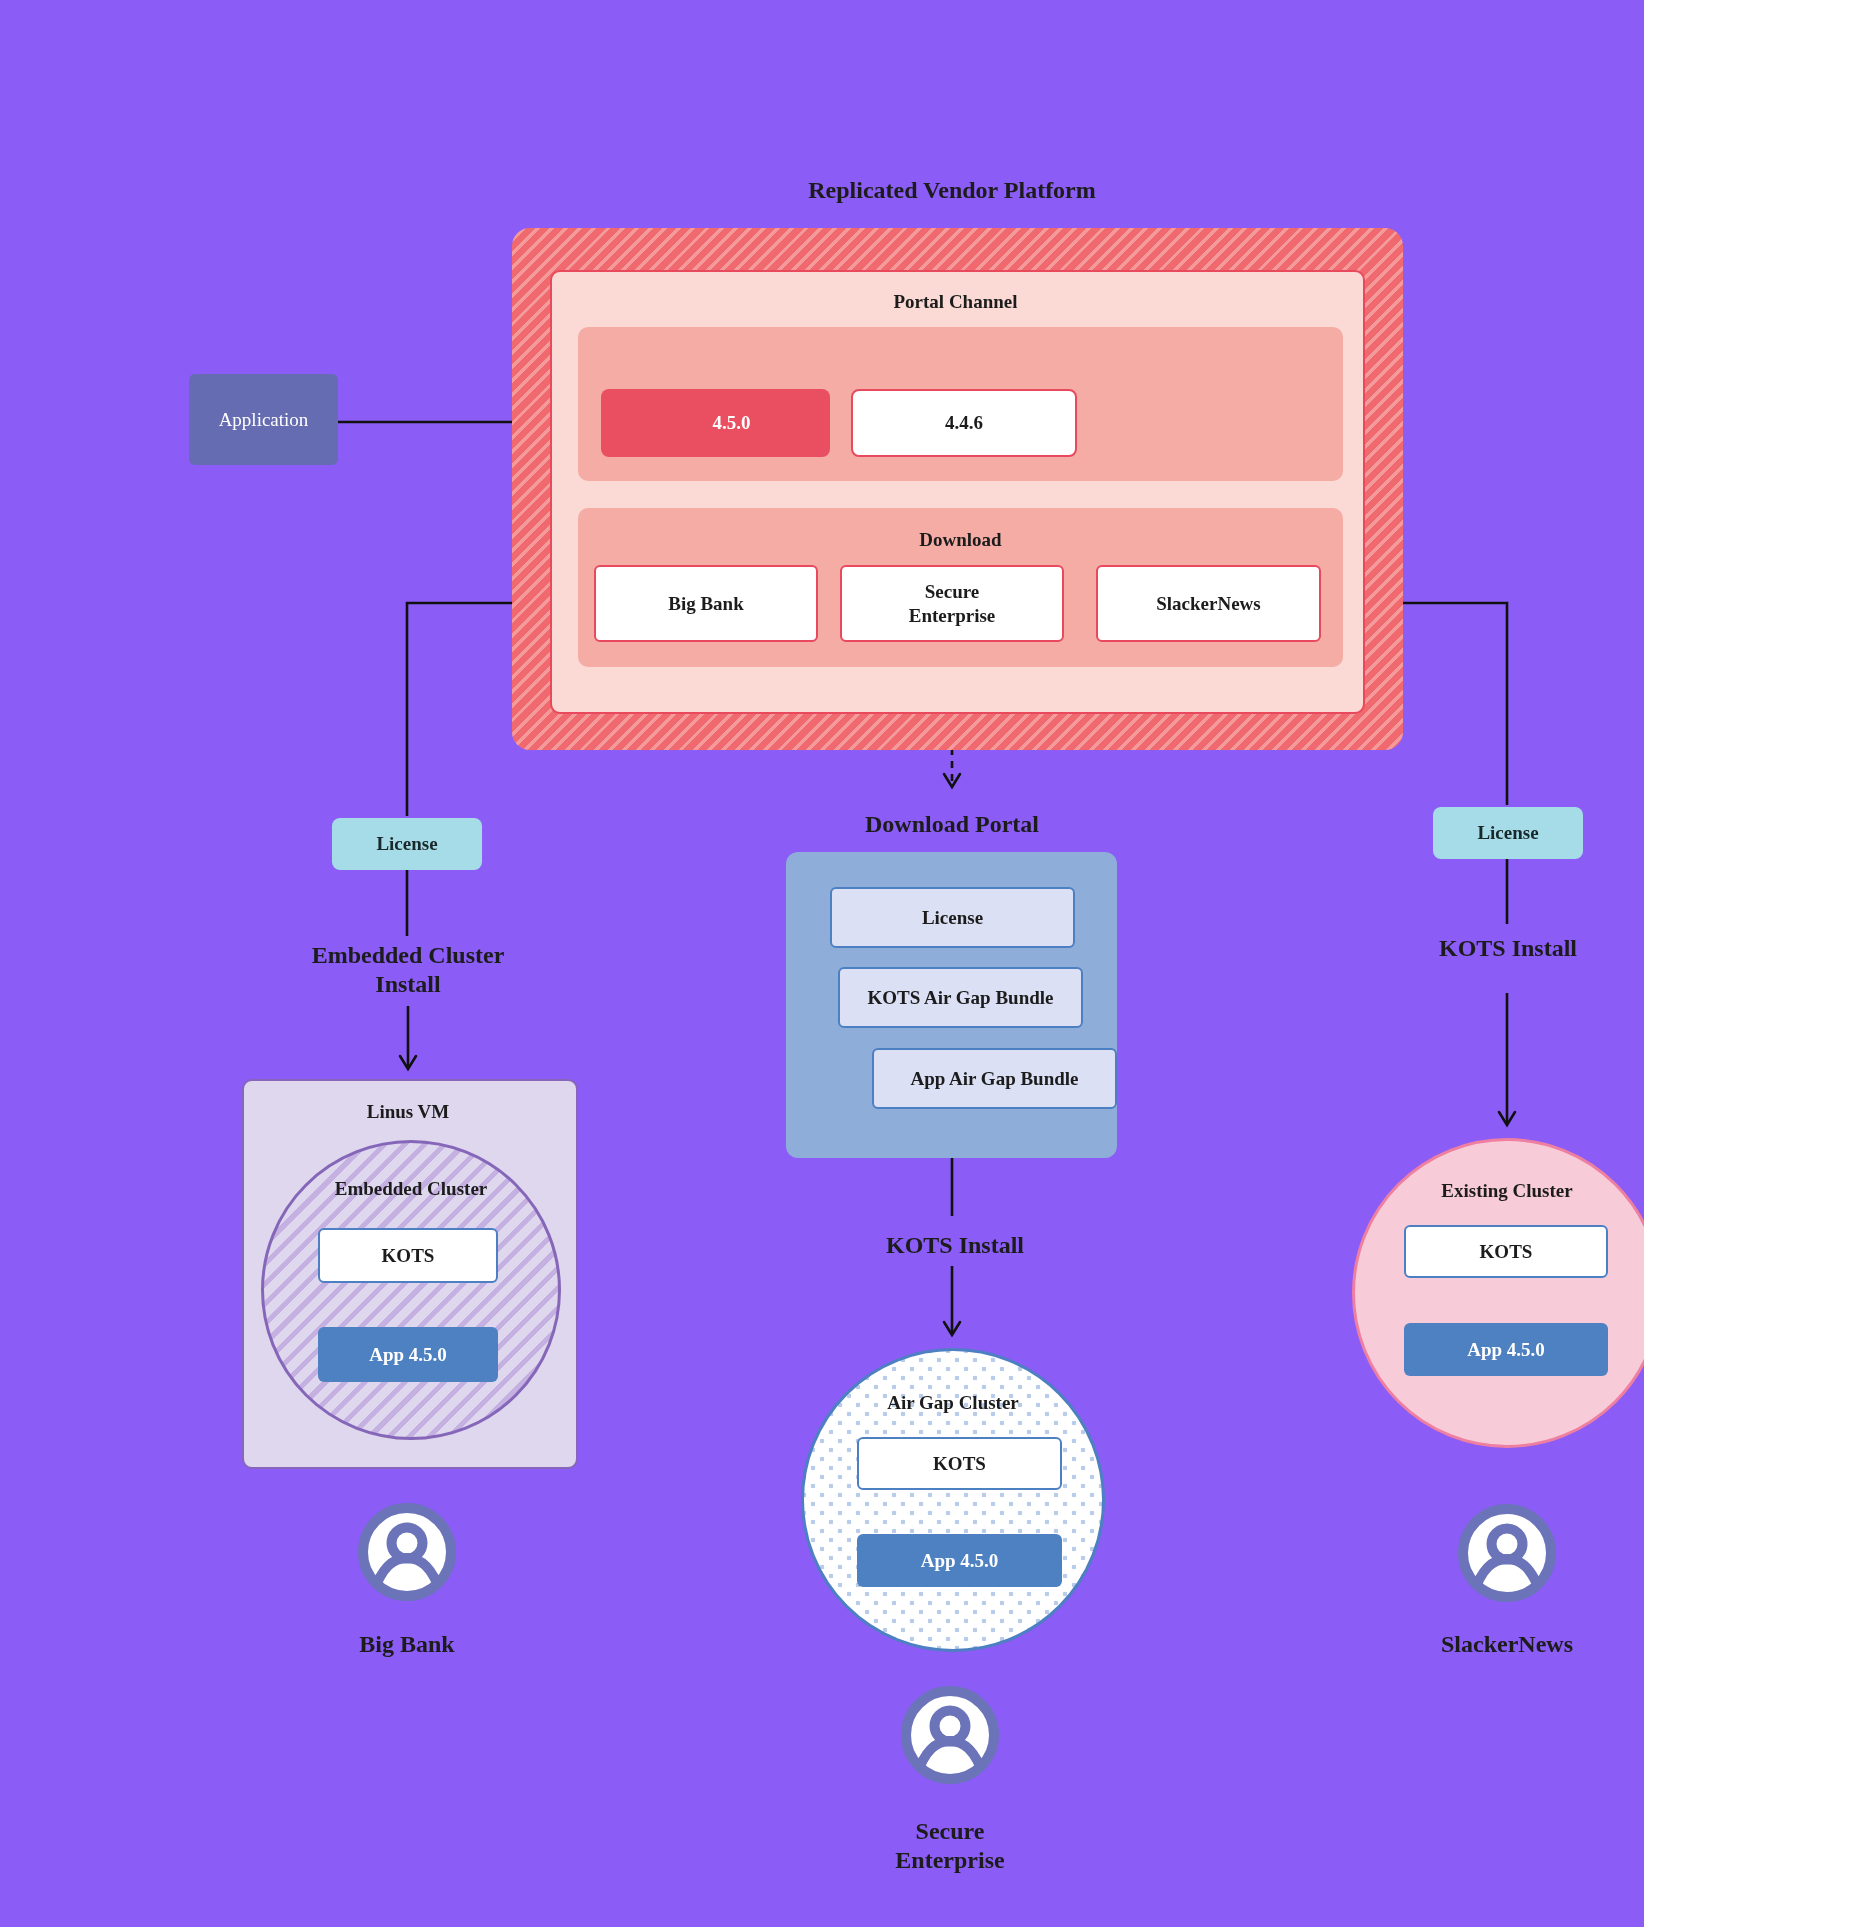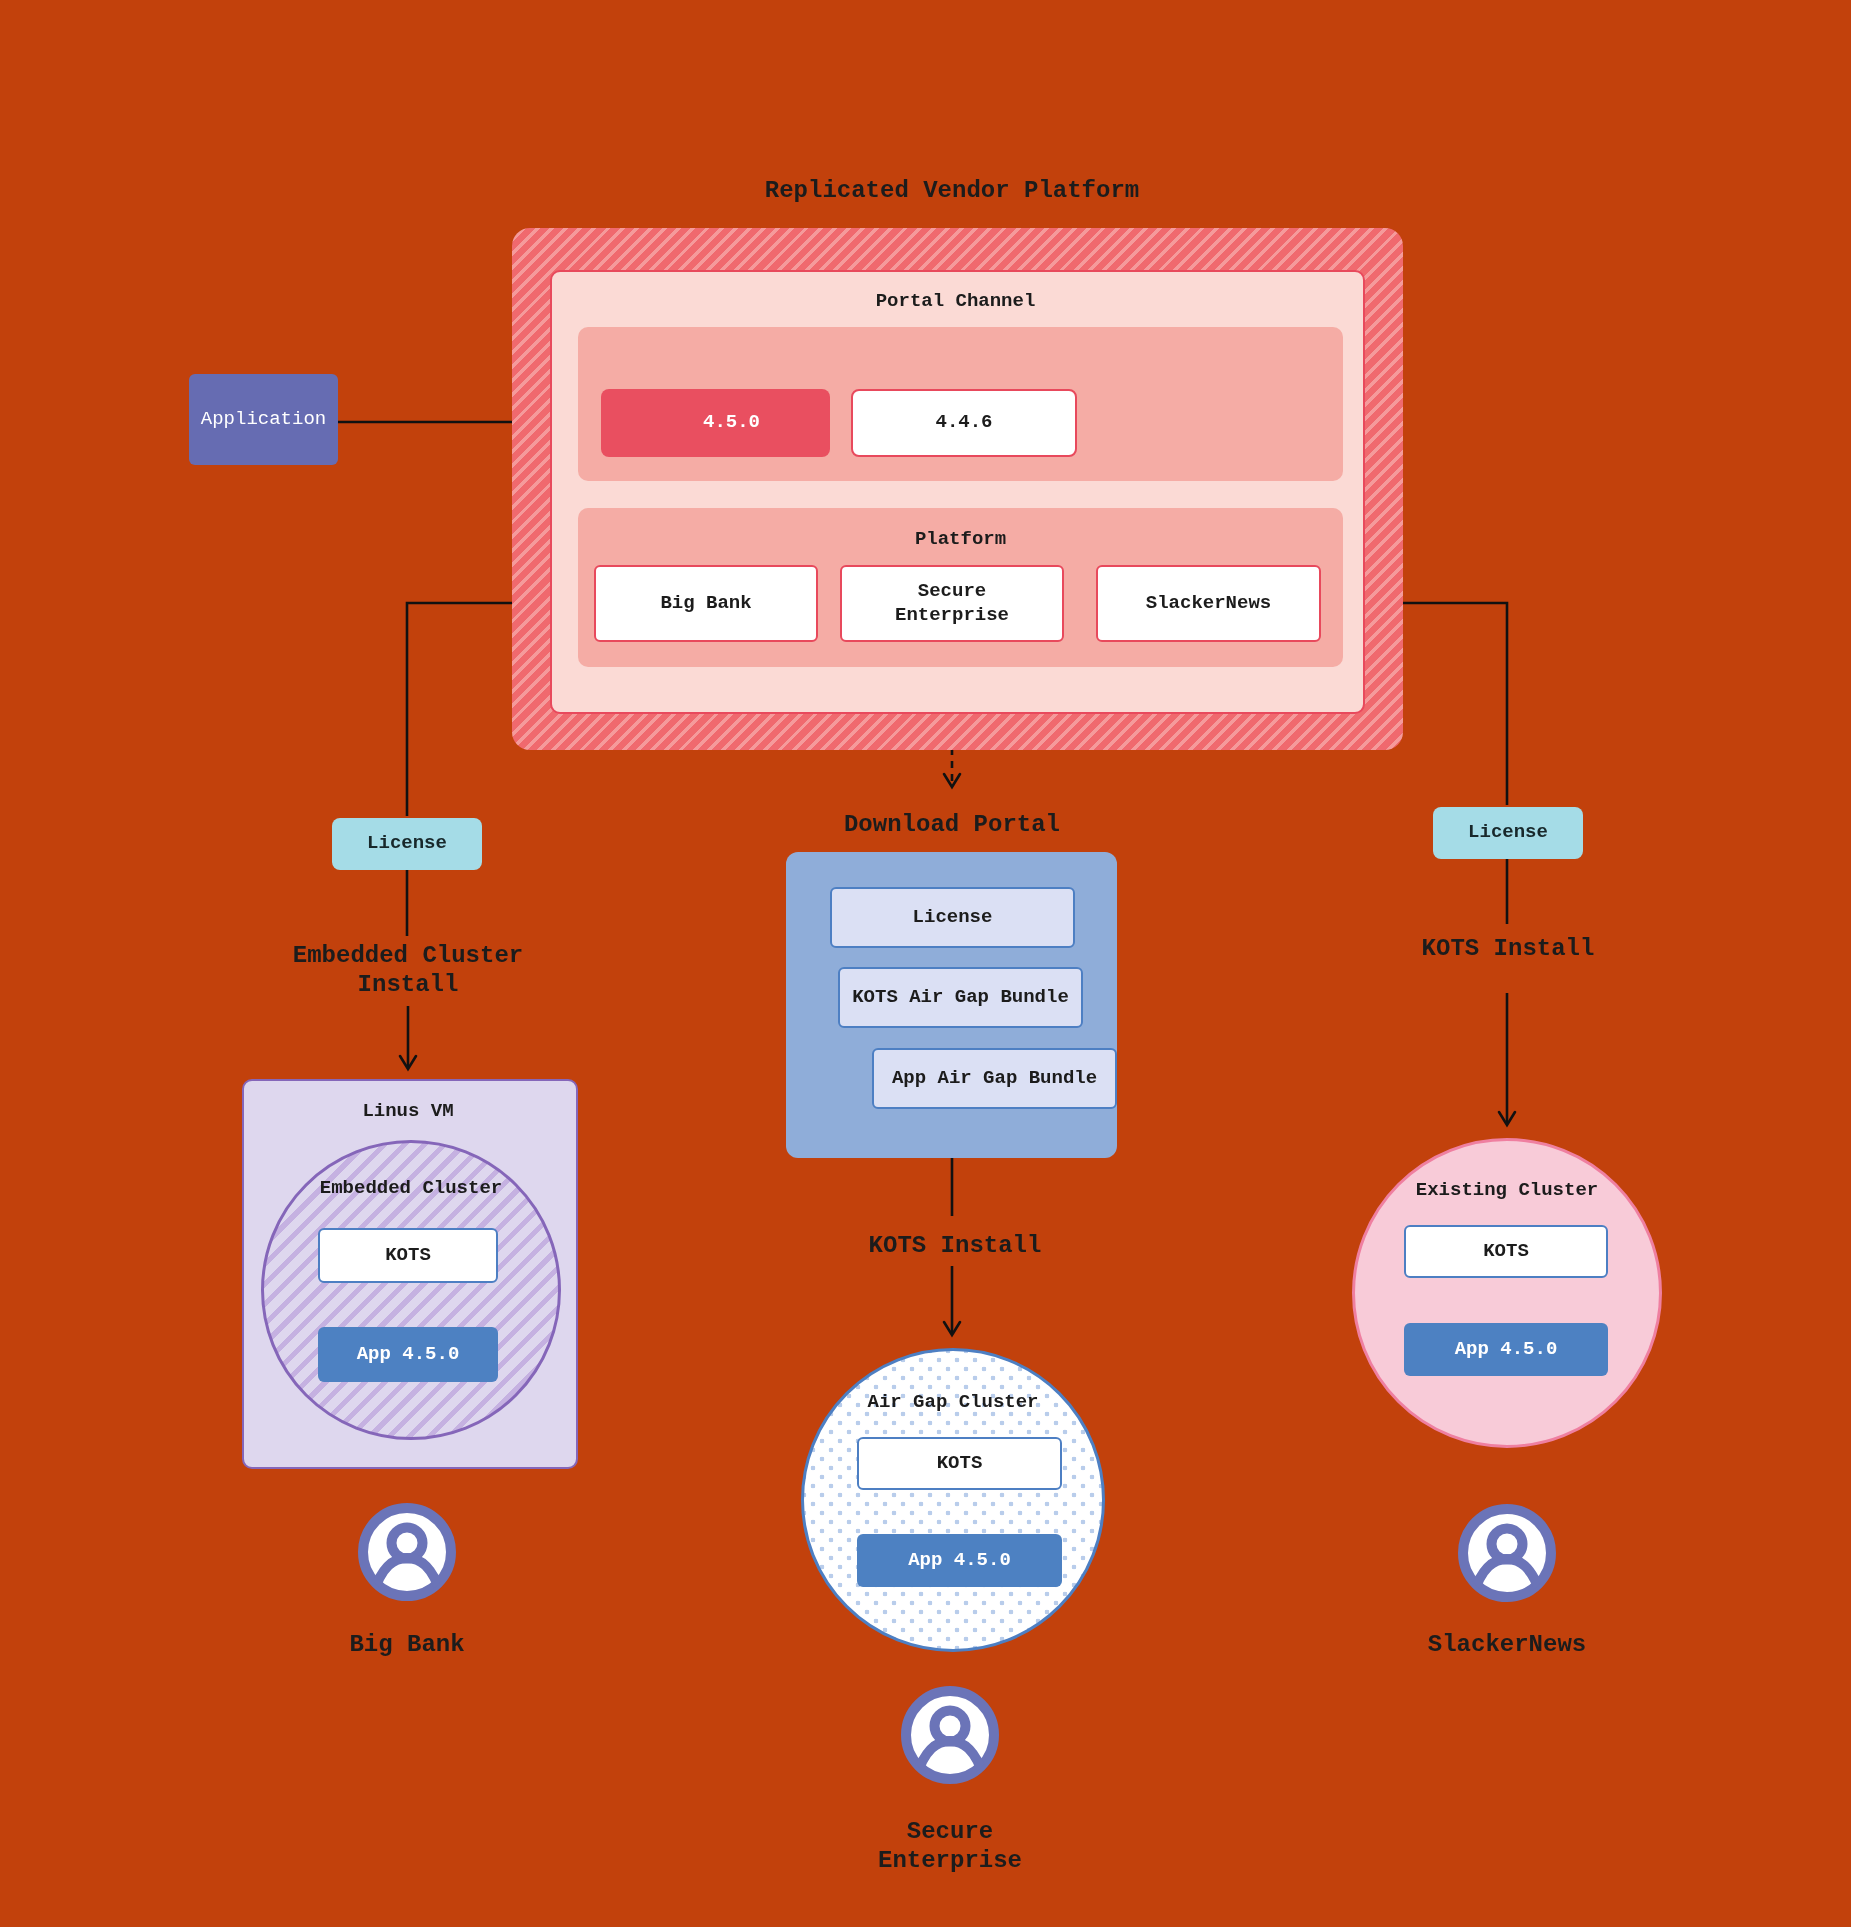--- a/index.html
+++ b/index.html
@@ -1,18 +1,18 @@
 <!DOCTYPE html>
 <html><head>
 <meta charset="utf-8">
 <style>
   html,body{margin:0;padding:0;background:#ffffff;}
   #canvas{
-    position:relative;width:1851px;height:1927px;background:#c2410c;overflow:hidden;
-    font-family:Liberation Mono, monospace;color:#1c1c1c;
+    position:relative;width:1644px;height:1927px;background:#8b5cf6;overflow:hidden;
+    font-family:Liberation Serif, serif;color:#1c1c1c;
   }
   .abs{position:absolute;}
   .lbl{position:absolute;text-align:center;white-space:pre-line;line-height:1.22;}
   .h1{font-size:24px;font-weight:600;}
   .h2{font-size:19px;font-weight:600;}
   .box{position:absolute;display:flex;align-items:center;justify-content:center;
        text-align:center;white-space:pre-line;line-height:1.25;font-size:19px;font-weight:600;box-sizing:border-box;}
   .rounded6{border-radius:6px;}
   .rounded8{border-radius:8px;}
 
@@ -83,21 +83,21 @@
 
   <div class="abs hatch-red" style="left:512px;top:228px;width:891px;height:522px;"></div>
   <div class="abs stable" style="left:550px;top:270px;width:811px;height:440px;"></div>
   <div class="lbl h2" style="left:550px;top:290px;width:811px;">Portal Channel</div>
 
   <div class="abs salmon" style="left:578px;top:327px;width:765px;height:154px;"></div>
   <div class="box rel-current rounded8" style="left:601px;top:389px;width:229px;height:68px;padding-left:32px;">4.5.0</div>
   <div class="box white-red rounded8" style="left:851px;top:389px;width:226px;height:68px;">4.4.6</div>
 
   <div class="abs salmon" style="left:578px;top:508px;width:765px;height:159px;"></div>
-  <div class="lbl h2" style="left:578px;top:528px;width:765px;">Platform</div>
+  <div class="lbl h2" style="left:578px;top:528px;width:765px;">Download</div>
   <div class="box white-red rounded6" style="left:594px;top:565px;width:224px;height:77px;">Big Bank</div>
   <div class="box white-red rounded6" style="left:840px;top:565px;width:224px;height:77px;">Secure
 Enterprise</div>
   <div class="box white-red rounded6" style="left:1096px;top:565px;width:225px;height:77px;">SlackerNews</div>
 
   <div class="box indigo rounded6" style="left:189px;top:374px;width:149px;height:91px;">Application</div>
 
   <div class="box teal rounded8" style="left:332px;top:818px;width:150px;height:52px;">License</div>
   <div class="lbl h1" style="left:210px;top:941px;width:396px;">Embedded Cluster
 Install</div>

